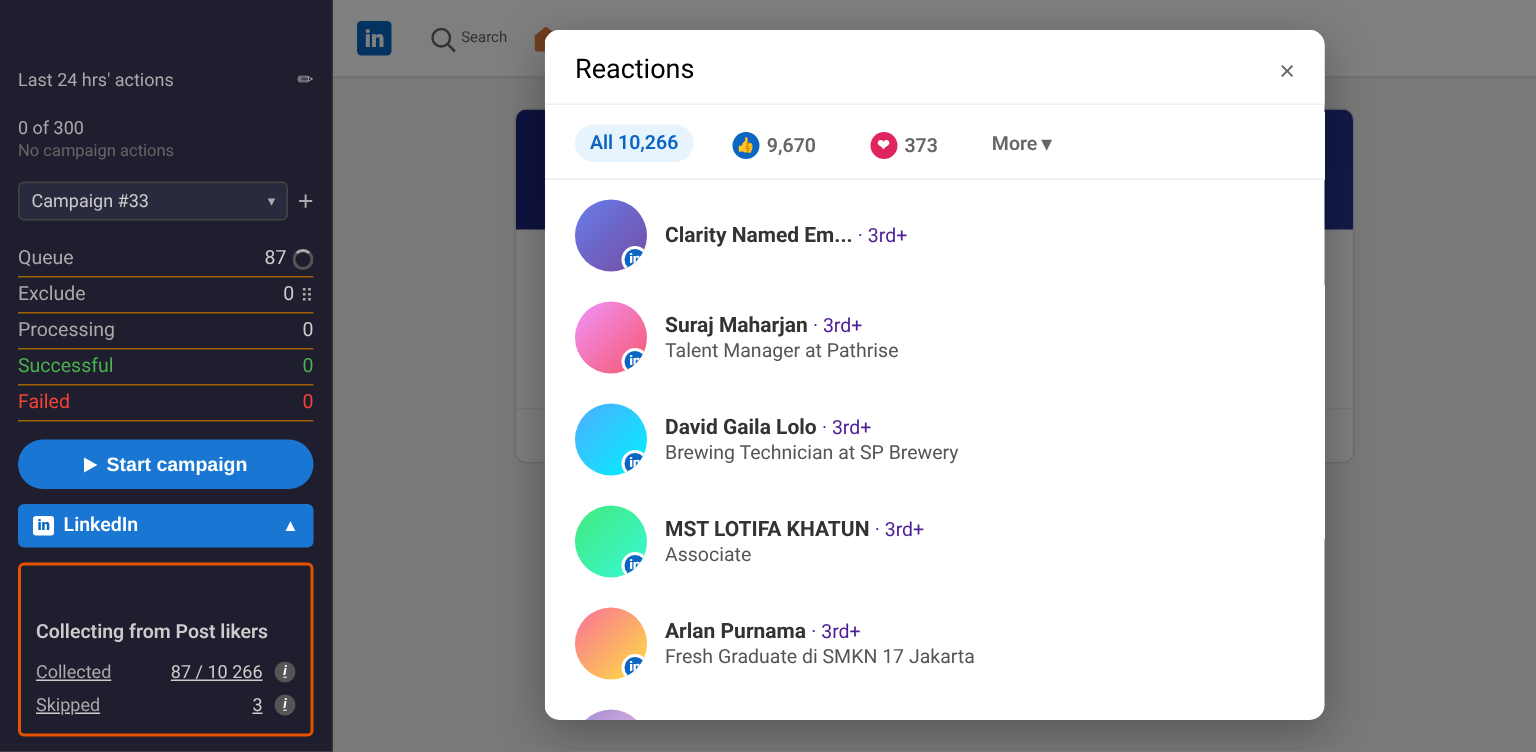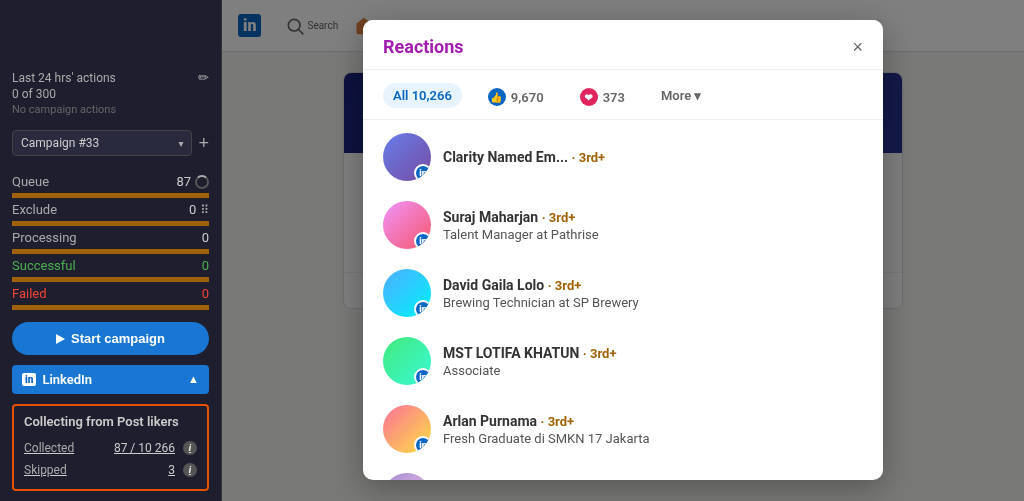--- a/index.html
+++ b/index.html
@@ -38,20 +38,21 @@
     }
     .edit-icon {
       color: #aaa;
       cursor: pointer;
       font-size: 13px;
     }
     .campaign-count {
       font-size: 12px;
       color: #aaa;
       margin-bottom: 2px;
+      margin-top: 16px;
     }
     .no-campaign {
       font-size: 11px;
       color: #666;
       margin-bottom: 10px;
     }
     .campaign-selector {
       display: flex;
       align-items: center;
       gap: 6px;
@@ -77,21 +78,21 @@
       color: #aaa;
       font-size: 18px;
       cursor: pointer;
       line-height: 1;
     }
     .stat-row {
       display: flex;
       justify-content: space-between;
       align-items: center;
       padding: 4px 0;
-      border-bottom: 5px solid #a16207;
+      border-bottom: 1px solid #a16207;
     }
     .stat-label { color: #aaa; font-size: 13px; }
     .stat-label.green { color: #4caf50; }
     .stat-label.red { color: #f44336; }
     .stat-value {
       color: #ccc;
       font-size: 13px;
       display: flex;
       align-items: center;
       gap: 4px;
@@ -162,20 +163,21 @@
       border: 2px solid #e65100;
       border-radius: 4px;
       padding: 8px 10px;
       background: #1e1e2e;
     }
     .collecting-title {
       font-size: 13px;
       color: #ccc;
       font-weight: 600;
       margin-bottom: 8px;
+      margin-top: 29px;
     }
     .collect-stat {
       display: flex;
       justify-content: space-between;
       align-items: center;
       padding: 4px 0;
       font-size: 12px;
       text-decoration: underline;
     }
     .collect-stat .label { color: #aaa; }
@@ -334,22 +336,22 @@
       align-items: center;
       padding: 16px 20px 12px;
       border-bottom: 1px solid #eee;
       position: sticky;
       top: 0;
       background: white;
       z-index: 1;
     }
     .modal-title {
       font-size: 18px;
-      font-weight: 700;
-      color: #a21caf;
+      font-weight: 400;
+      color: #000000;
       text-align: center;
     }
     .close-btn {
       background: none;
       border: none;
       font-size: 18px;
       color: #666;
       cursor: pointer;
       line-height: 1;
     }
@@ -434,22 +436,22 @@
       color: white;
       font-weight: 900;
     }
     .reaction-info { flex: 1; }
     .reaction-name {
       font-size: 14px;
       font-weight: 700;
       color: #333;
     }
     .reaction-name .degree {
-      font-weight: 700;
-      color: #a16207;
+      font-weight: 400;
+      color: #4c1d95;
       font-size: 13px;
     }
     .reaction-title {
       font-size: 13px;
       color: #555;
       margin-top: 2px;
     }
 
     
     .av1 { background: linear-gradient(135deg, #667eea, #764ba2); }

